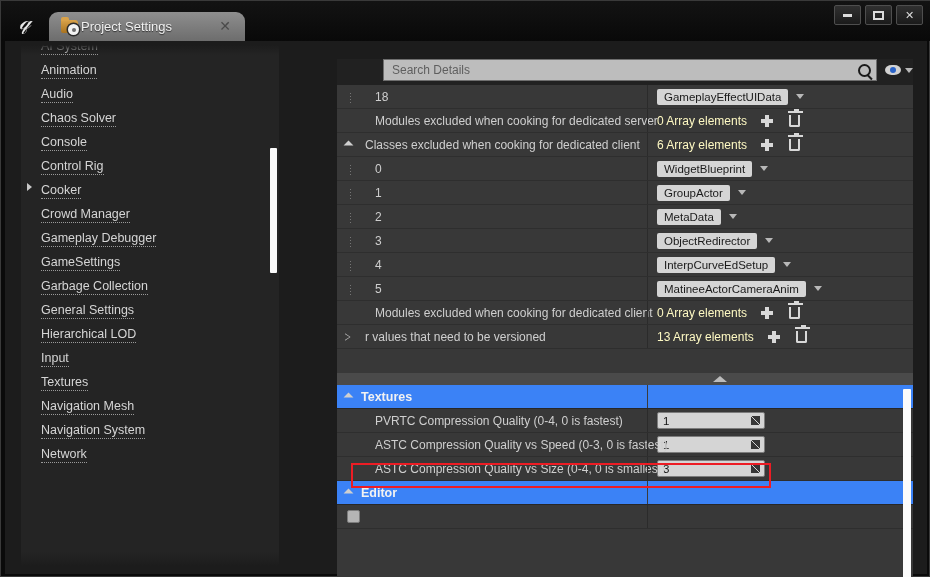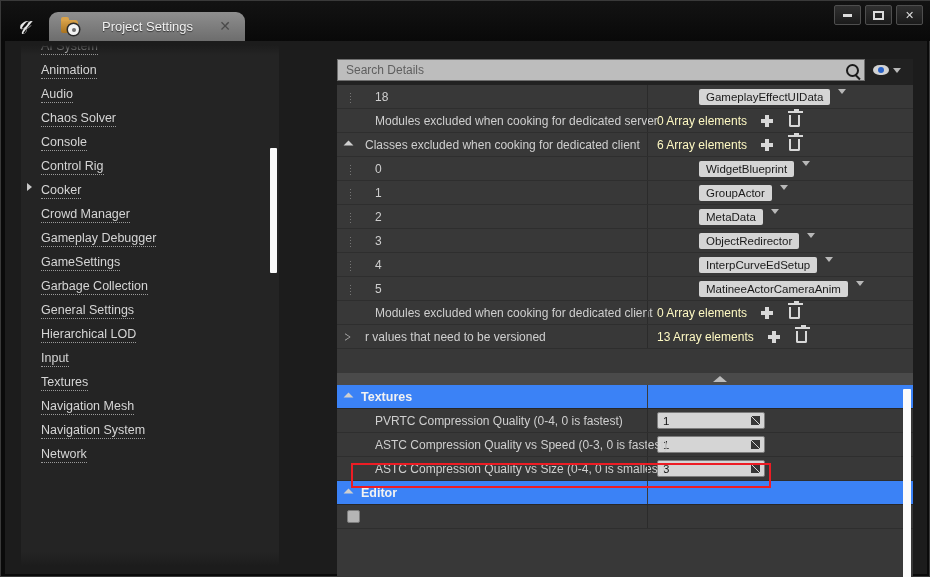--- a/index.html
+++ b/index.html
@@ -48,21 +48,21 @@
   .tab-icon .gear {
     position: absolute; left: 7px; top: 6px; width: 11px; height: 11px;
     border-radius: 50%; background: #f2f2f2;
     box-shadow: 0 0 0 1.5px #2b2b2b;
   }
   .tab-icon .gear:after {
     content:""; position:absolute; left:3.5px; top:3.5px; width:4px; height:4px;
     border-radius:50%; background:#6d6d6d;
   }
   .tab-title {
-    margin-left: 21px; color: #f0f0f0; font-size: 13px;
+    margin-left: 0; color: #f0f0f0; font-size: 13px;
     text-shadow: 0 1px 1px rgba(0,0,0,.6);
   }
   .tab-close {
     position:absolute; right: 14px; top: 7px;
     color:#4a4a4a; font-size: 14px; line-height:1;
   }
   .win-buttons { position:absolute; right:8px; top:4px; display:flex; gap:4px; }
   .win-btn {
     width: 27px; height: 20px;
     background: linear-gradient(to bottom,#303030,#1b1b1b);
@@ -123,20 +123,21 @@
   }
   .searchbar {
     position:absolute; left:0; top:0; width: 576px; height: 22px;
     display:flex; align-items:center;
   }
   .search-input {
     width: 528px; height: 22px; background:#bdbdbd;
     border: 1px solid #6e6e6e;
     display:flex; align-items:center; justify-content:space-between;
     padding: 0 3px 0 8px;
+    margin-left: 46px;
   }
   .search-placeholder { color:#5f5f5f; font-size:12px; }
   .mag {
     width: 13px; height: 13px; border: 2px solid #1b1b1b; border-radius:50%;
     position:relative; margin-right:2px;
   }
   .mag:after {
     content:""; position:absolute; right:-4px; bottom:-3px;
     width: 7px; height: 2px; background:#1b1b1b;
     transform: rotate(45deg);
@@ -197,21 +198,21 @@
     border-bottom: 4px solid transparent;
     clip-path: polygon(0 0, 100% 50%, 0 100%, 0 85%, 75% 50%, 0 15%);
   }
   .grip {
     position:absolute; left: 12px; top: 7px; width: 3px; height: 11px;
     background-image: radial-gradient(#8a8a8a 0.8px, transparent 0.9px);
     background-size: 3px 3px;
     opacity:.75;
   }
   .combo {
-    display:flex; gap:8px;margin-left:42px;
+    display:flex; align-items:center; gap:8px;
   }
   .combo-box {
     background:#d5d5d5; color:#1a1a1a; font-size:11.5px;
     padding: 2px 7px; border-radius:2px; white-space:nowrap;
   }
   .array-count { color:#fef9c3; font-size:12px; }
   .plus {
     position:relative; width:12px; height:12px; margin-left: 14px;
   }
   .plus:before, .plus:after {

